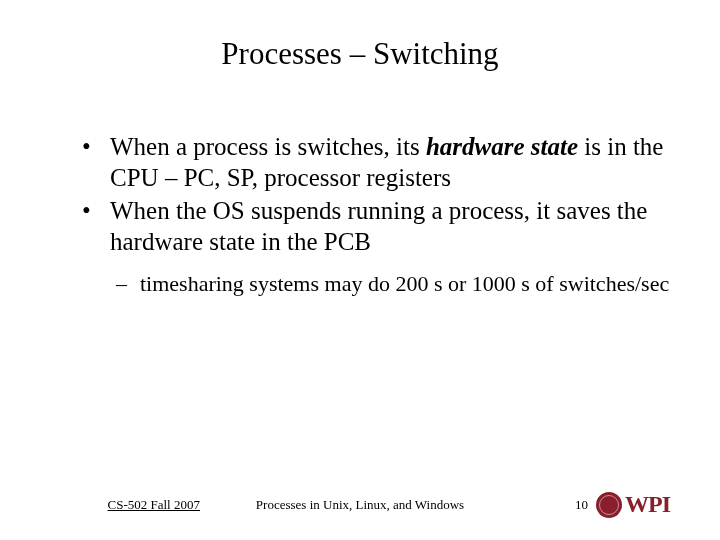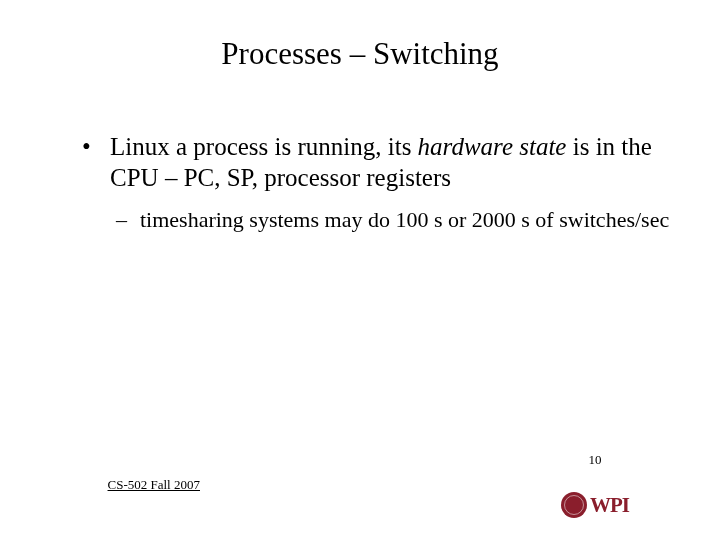--- a/index.html
+++ b/index.html
@@ -47,73 +47,77 @@
     margin-bottom: 3px;
     position: relative;
     padding-left: 18px;
   }
   ul.sub > li::before {
     content: "–";
     position: absolute;
     left: -6px;
     top: 0;
   }
-  .italic { font-style: italic; }
+  .italic { font-style: italic; font-weight: bold; }
   .footer {
     position: absolute;
     bottom: 22px;
     left: 0;
     width: 720px;
     padding: 0 50px;
     display: flex;
     align-items: center;
     justify-content: space-between;
     font-size: 13px;
   }
   .footer-left { width: 150px; text-align: right; text-decoration: underline; }
   .footer-center { flex: 1; text-align: center; line-height: 1.2; }
-  .footer-right { width: 150px; text-align: right; display: flex; align-items: center; justify-content: flex-end; gap: 24px; flex-direction: column; }
+  .footer-right { width: 150px; text-align: right; display: flex; align-items: center; justify-content: flex-end; gap: 8px; }
   .logo { display: inline-flex; align-items: center; gap: 3px; }
   .logo-seal {
     width: 26px; height: 26px; border-radius: 50%;
     background: #8a1e2c;
     position: relative;
     display: inline-block;
   }
   .logo-seal::after {
     content: "";
     position: absolute; inset: 3px;
     border-radius: 50%;
     border: 1px solid rgba(255,255,255,0.5);
   }
   .logo-text {
     font-family: Georgia, "Times New Roman", serif;
     font-weight: bold;
-    font-size: 21px;
+    font-size: 24px;
     color: #8a1e2c;
     letter-spacing: -1px;
   }
 </style>
 </head>
 <body>
 
 <h1 class="title">Processes – Switching</h1>
 
 <ul class="main">
   <li>
-    <span>Linux a process is running, its </span><span class="italic">hardware state</span><span> is in the CPU – PC, SP, processor registers</span>
+    <span>When a process is switches, its </span><span class="italic">hardware state</span><span> is in the CPU – PC, SP, processor registers</span>
+  </li>
+  <li>
+    <span>When the OS suspends running a process, it saves the hardware state in the PCB</span>
   </li>
 </ul>
 
 <ul class="sub">
-  <li>timesharing systems may do 100 s or 2000 s of switches/sec</li>
+  <li>timesharing systems may do 200 s or 1000 s of switches/sec</li>
 </ul>
 
 <div class="footer">
   <div class="footer-left">CS-502 Fall 2007</div>
+  <div class="footer-center">Processes in Unix, Linux, and Windows</div>
   <div class="footer-right">
     <span>10</span>
     <span class="logo">
       <span class="logo-seal"></span>
       <span class="logo-text">WPI</span>
     </span>
   </div>
 </div>
 
 </body></html>

